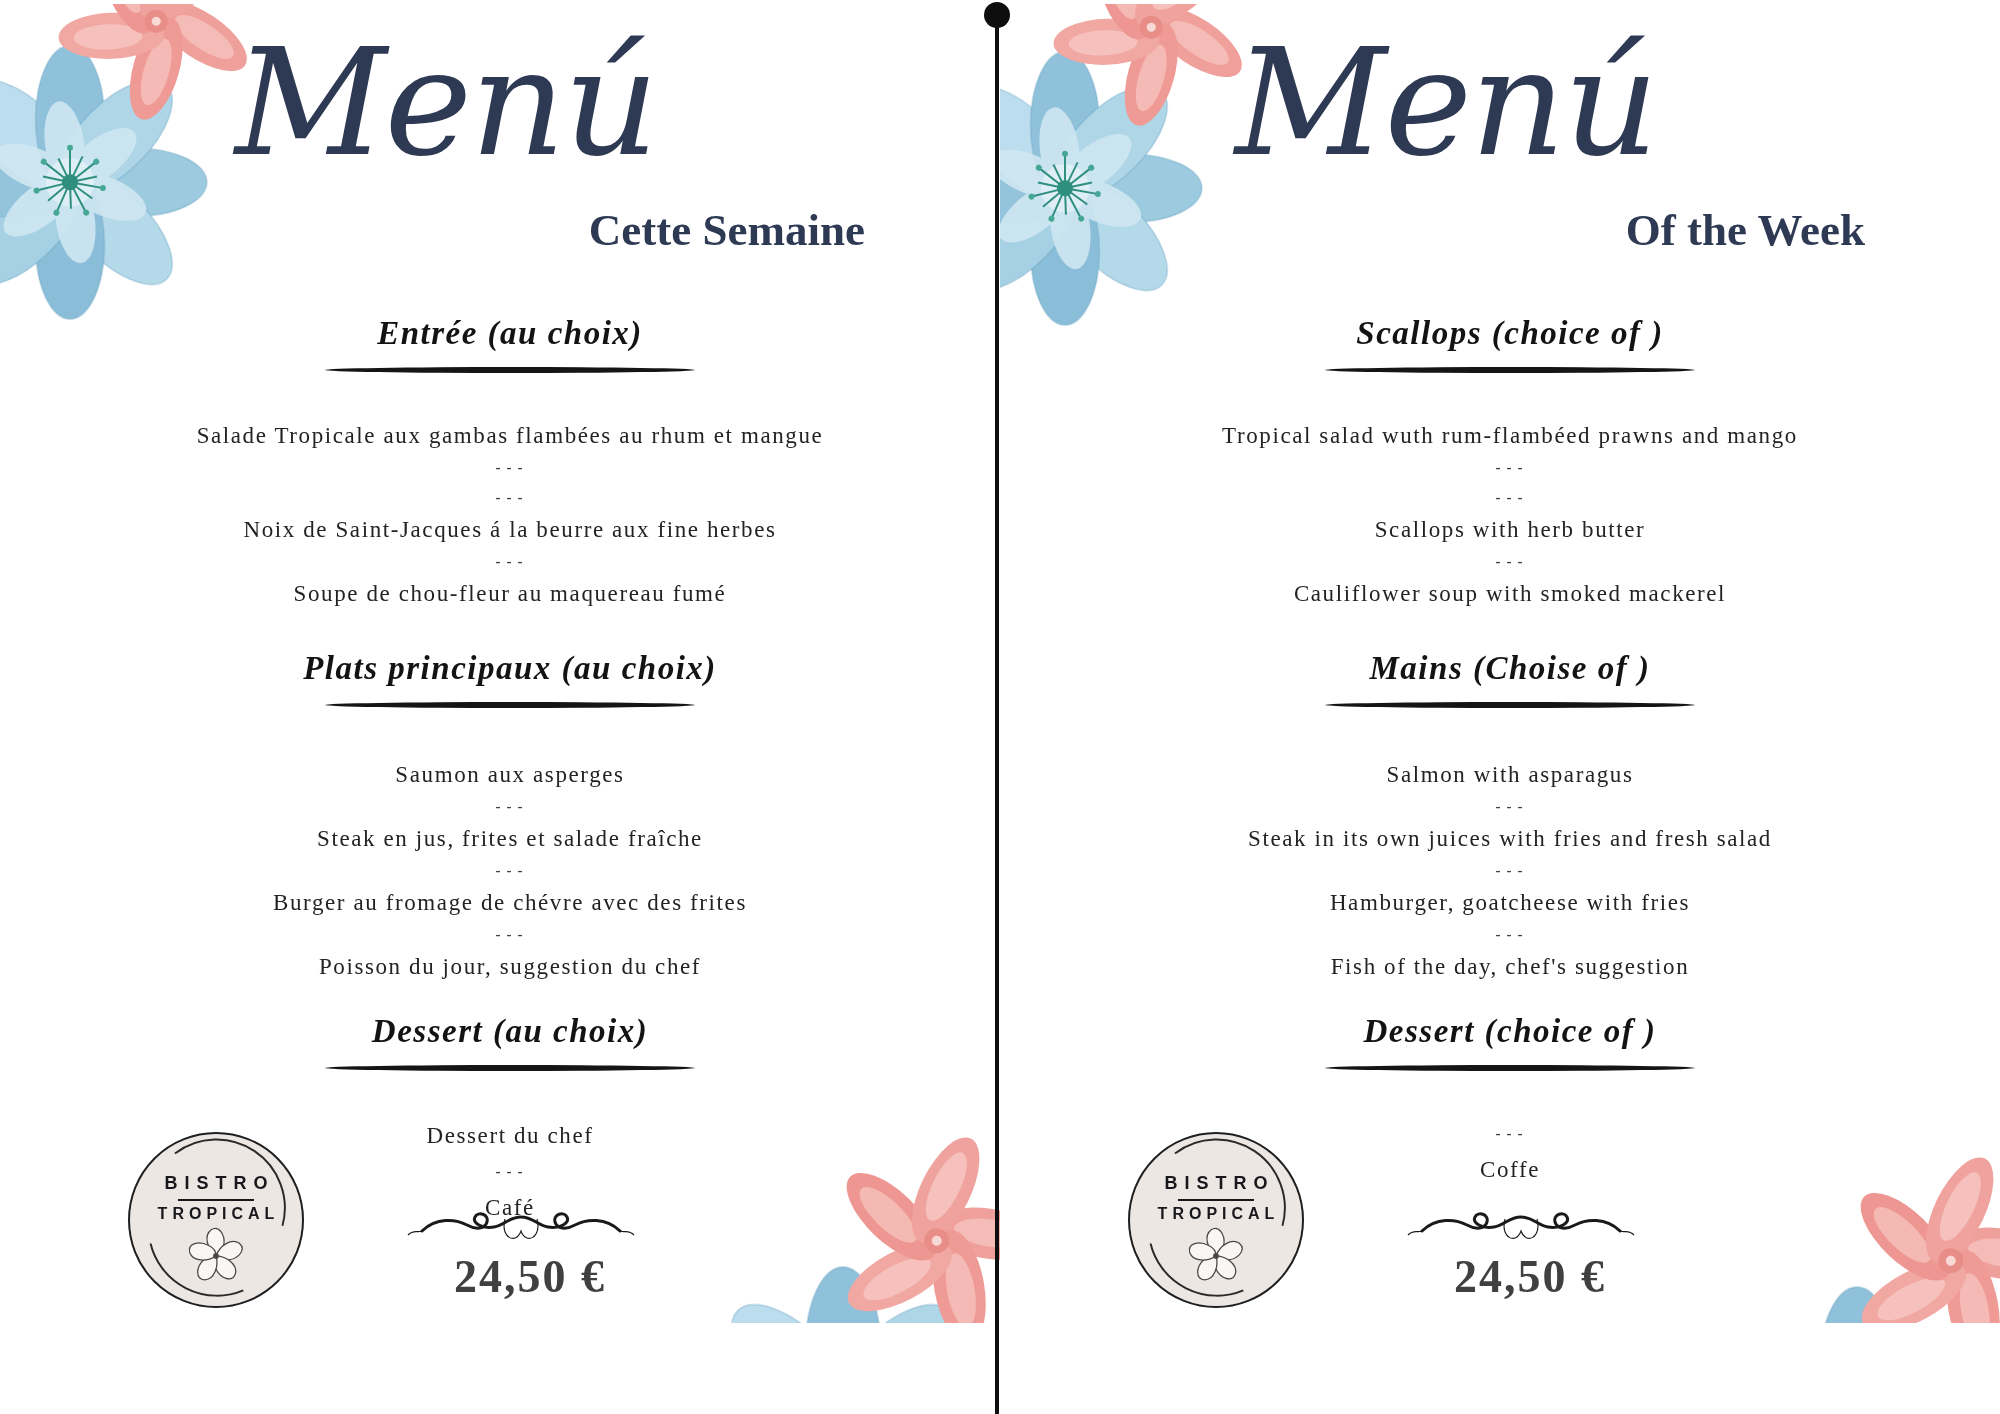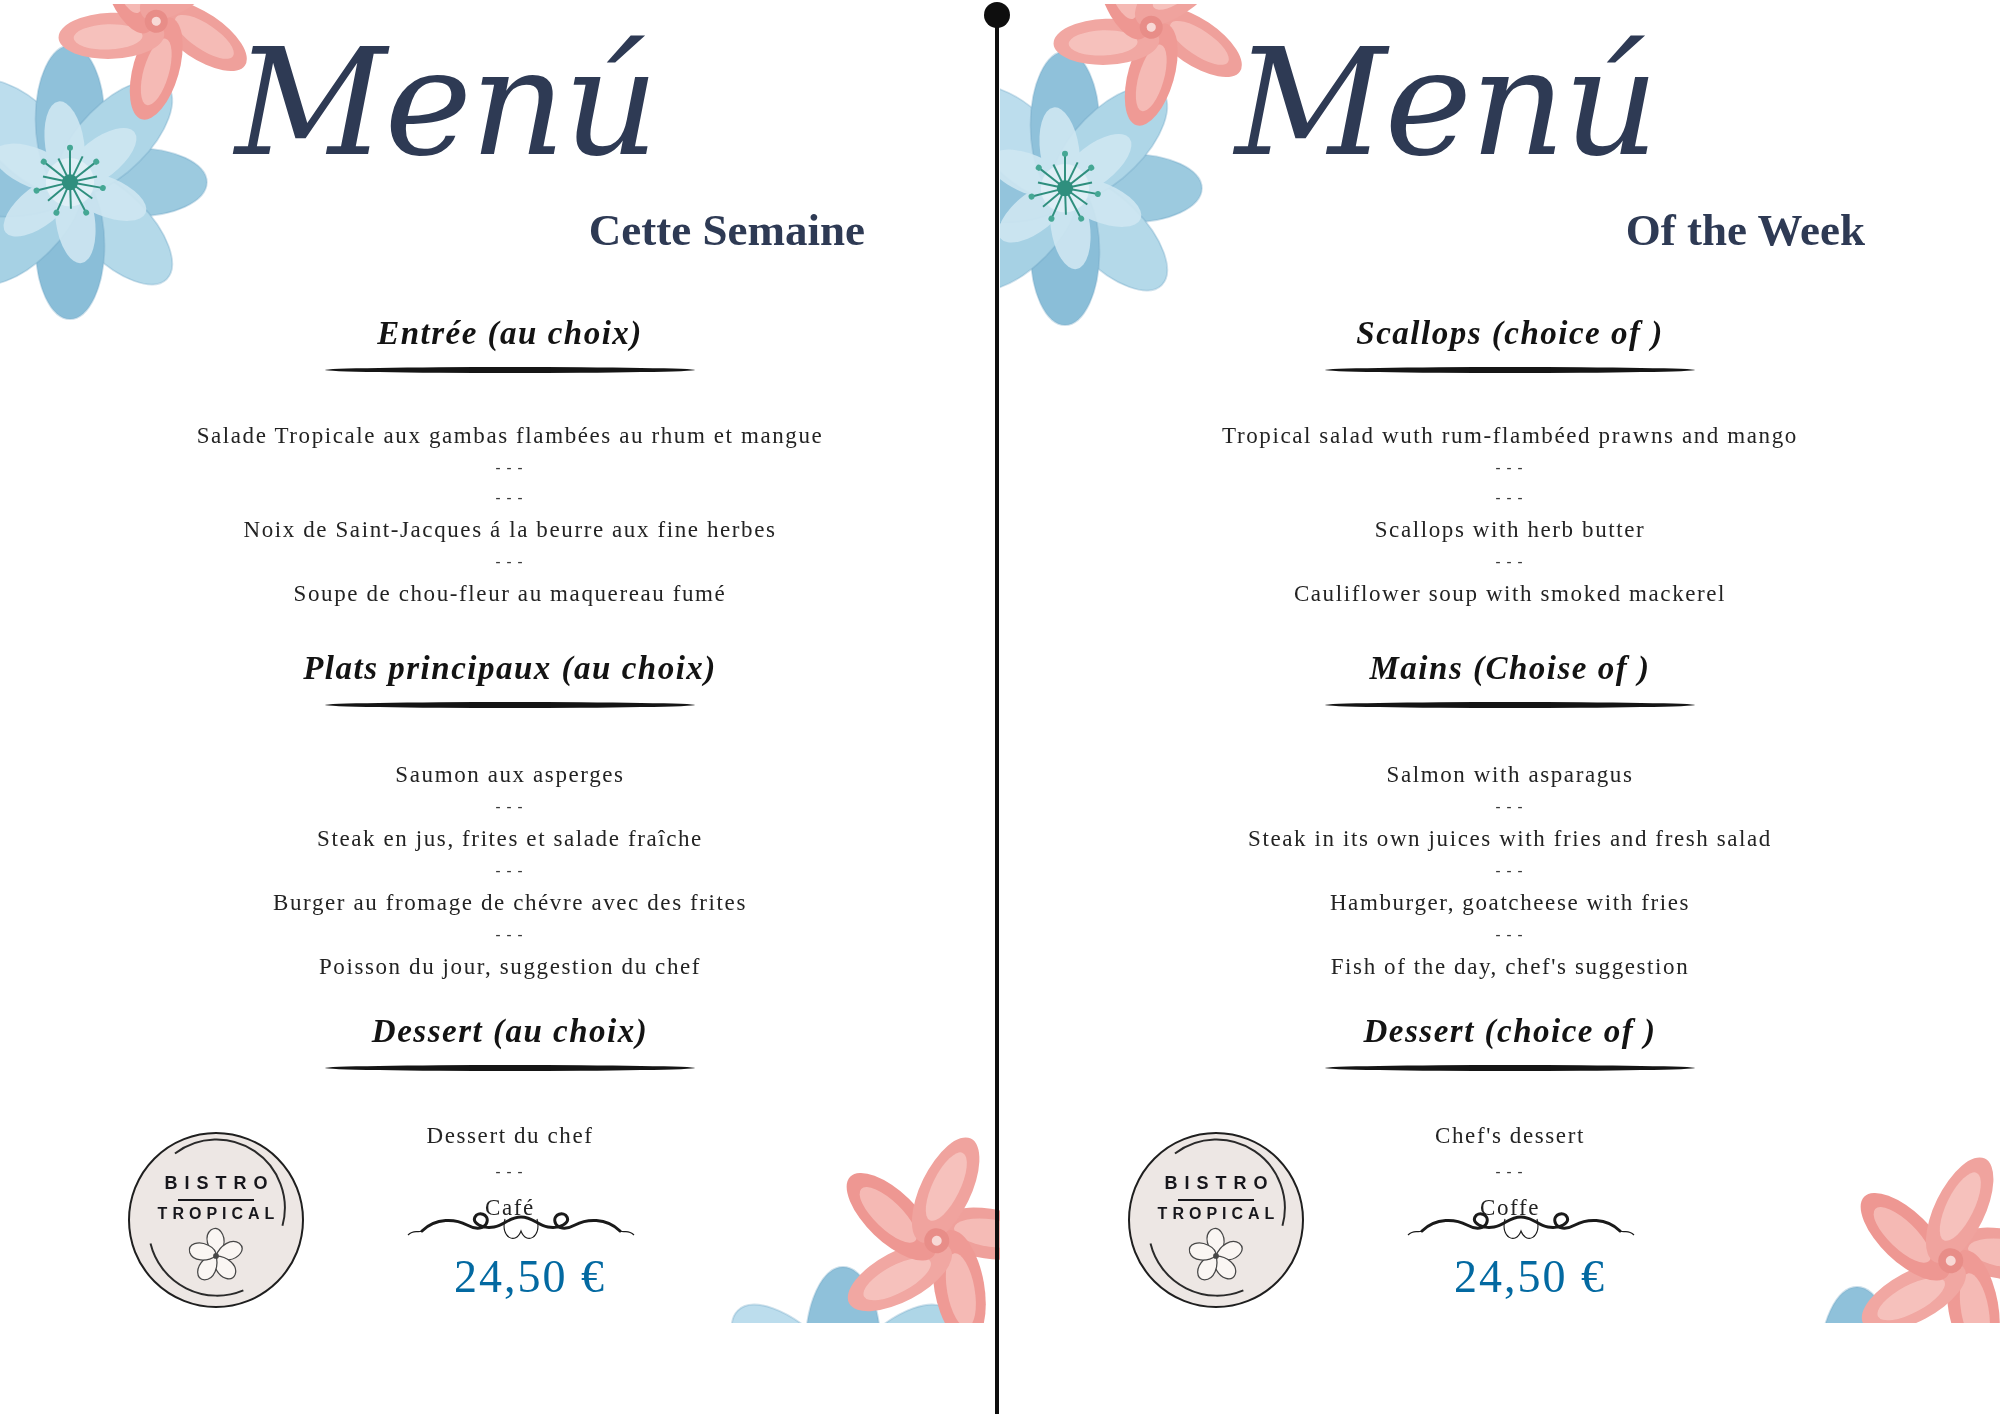--- a/index.html
+++ b/index.html
@@ -63,22 +63,22 @@
   }
   .section.s2 .menu-item{line-height:38px;}
   .section.s2 .item-sep{line-height:34px;}
 
   
   .ornament{
     position:absolute;left:405px;top:1200px;width:232px;height:40px;z-index:2;
   }
   .price{
     position:absolute;left:90px;top:1246px;width:880px;text-align:center;z-index:2;
-    font-family:"Liberation Serif", serif;font-weight:normal;font-size:46px;
-    letter-spacing:2px;color:#0369a1;
+    font-family:"Liberation Serif", serif;font-weight:bold;font-size:46px;
+    letter-spacing:2px;color:#404040;
   }
 
   
   .logo{
     position:absolute;left:128px;top:1128px;width:176px;height:176px;z-index:3;
     border:2.5px solid #1f1f1f;border-radius:50%;background:#ede7e4;
     display:flex;flex-direction:column;align-items:center;justify-content:center;
     box-sizing:border-box;
   }
   .logo-arcs{position:absolute;left:0;top:0;width:100%;height:100%;}
@@ -320,21 +320,20 @@
           <div class="item-sep">---</div>
           <div class="menu-item">Hamburger, goatcheese with fries</div>
           <div class="item-sep">---</div>
           <div class="menu-item">Fish of the day, chef's suggestion</div>
         </div>
       </div>
       <div class="section s2">
         <div class="sec-heading">Dessert (choice of )</div>
         <div class="sec-underline"></div>
         <div class="sec-items">
-          <div class="menu-item">Chef's dessert</div>
           <div class="item-sep">---</div>
           <div class="menu-item">Coffe</div>
         </div>
       </div>
     </div>
 
   <div class="logo">
     <svg class="logo-arcs" viewBox="0 0 176 176">
       <path d="M 46,20 A 70,70 0 0 1 156,94" fill="none" stroke="#2a2a2a" stroke-width="2"></path>
       <path d="M 21,112 A 70,70 0 0 0 116,160" fill="none" stroke="#2a2a2a" stroke-width="2"></path>

